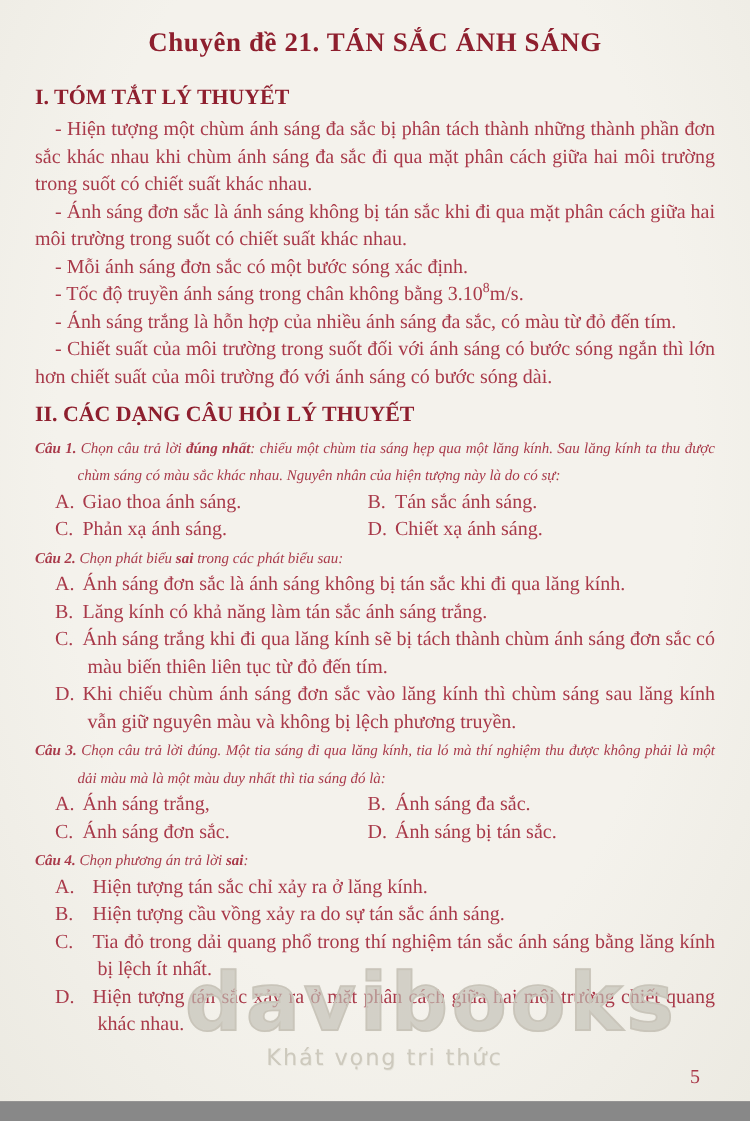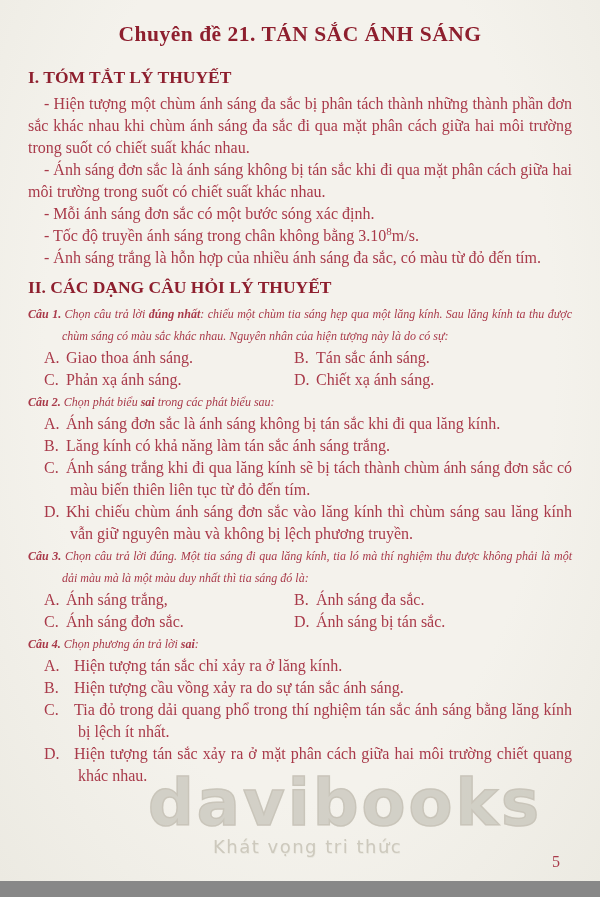--- a/index.html
+++ b/index.html
@@ -104,20 +104,21 @@
 
   <div class="title">Chuyên đề 21. TÁN SẮC ÁNH SÁNG</div>
 
   <div class="sec-heading">I.  TÓM TẮT LÝ THUYẾT</div>
 
   <p class="bullet"><span>- Hiện tượng một chùm ánh sáng đa sắc bị phân tách thành những thành phần đơn sắc khác nhau khi chùm ánh sáng đa sắc đi qua mặt phân cách giữa hai môi trường trong suốt có chiết suất khác nhau.</span><sup></sup><span></span></p>
   <p class="bullet"><span>- Ánh sáng đơn sắc là ánh sáng không bị tán sắc khi đi qua mặt phân cách giữa hai môi trường trong suốt có chiết suất khác nhau.</span><sup></sup><span></span></p>
   <p class="bullet"><span>- Mỗi ánh sáng đơn sắc có một bước sóng xác định.</span><sup></sup><span></span></p>
   <p class="bullet"><span>- Tốc độ truyền ánh sáng trong chân không bằng 3.10</span><sup>8</sup><span>m/s.</span></p>
   <p class="bullet"><span>- Ánh sáng trắng là hỗn hợp của nhiều ánh sáng đa sắc, có màu từ đỏ đến tím.</span><sup></sup><span></span></p>
+  <p class="bullet"><span>- Chiết suất của môi trường trong suốt đối với ánh sáng có bước sóng ngắn thì lớn hơn chiết suất của môi trường đó với ánh sáng có bước sóng dài.</span><sup></sup><span></span></p>
 
   <div class="sec-heading">II. CÁC DẠNG CÂU HỎI LÝ THUYẾT</div>
 
   <p class="question"><span class="qlabel">Câu 1.</span><span> Chọn câu trả lời </span><span class="qbold">đúng nhất</span><span>: chiếu một chùm tia sáng hẹp qua một lăng kính. Sau lăng kính ta thu được chùm sáng có màu sắc khác nhau. Nguyên nhân của hiện tượng này là do có sự:</span></p>
   <div class="opts opts-grid">
     <div class="opt opt-plain"><span class="okey">A.</span><span>Giao thoa ánh sáng.</span></div>
     <div class="opt opt-plain"><span class="okey">B.</span><span>Tán sắc ánh sáng.</span></div>
     <div class="opt opt-plain"><span class="okey">C.</span><span>Phản xạ ánh sáng.</span></div>
     <div class="opt opt-plain"><span class="okey">D.</span><span>Chiết xạ ánh sáng.</span></div>
   </div>

